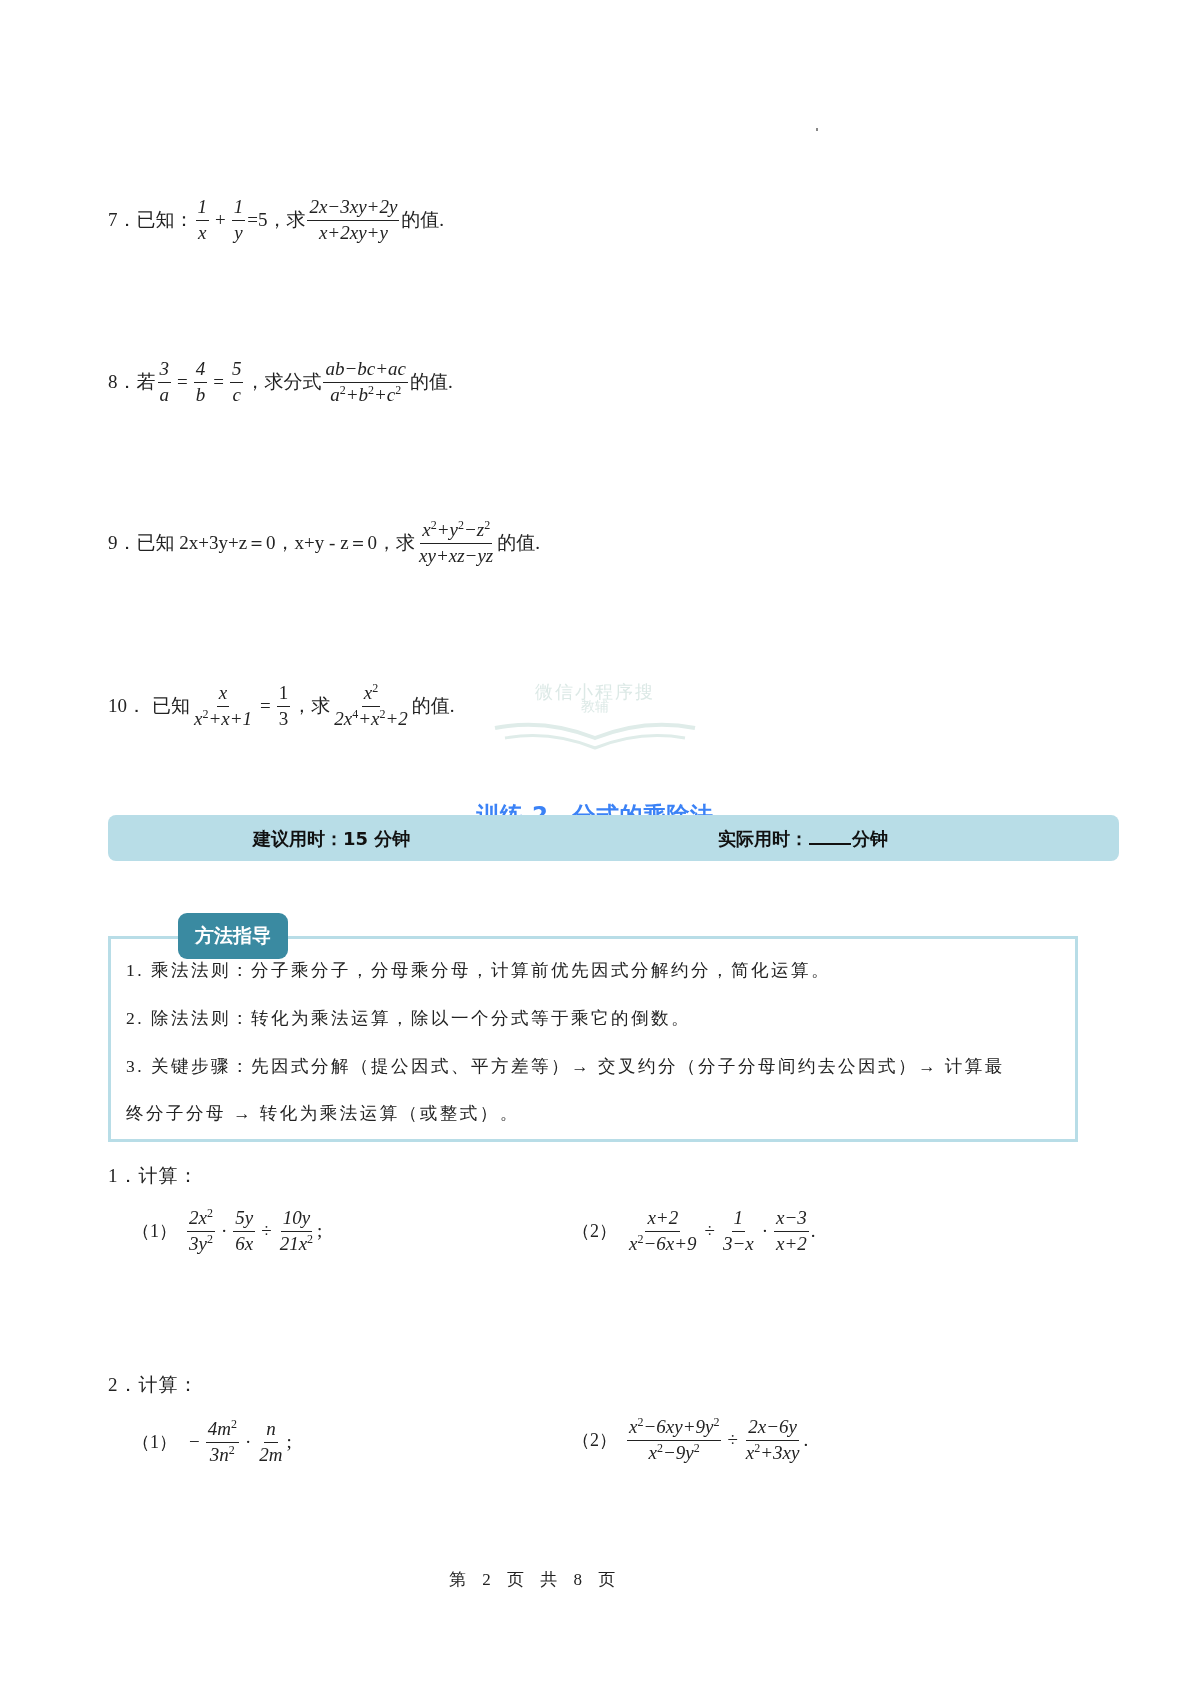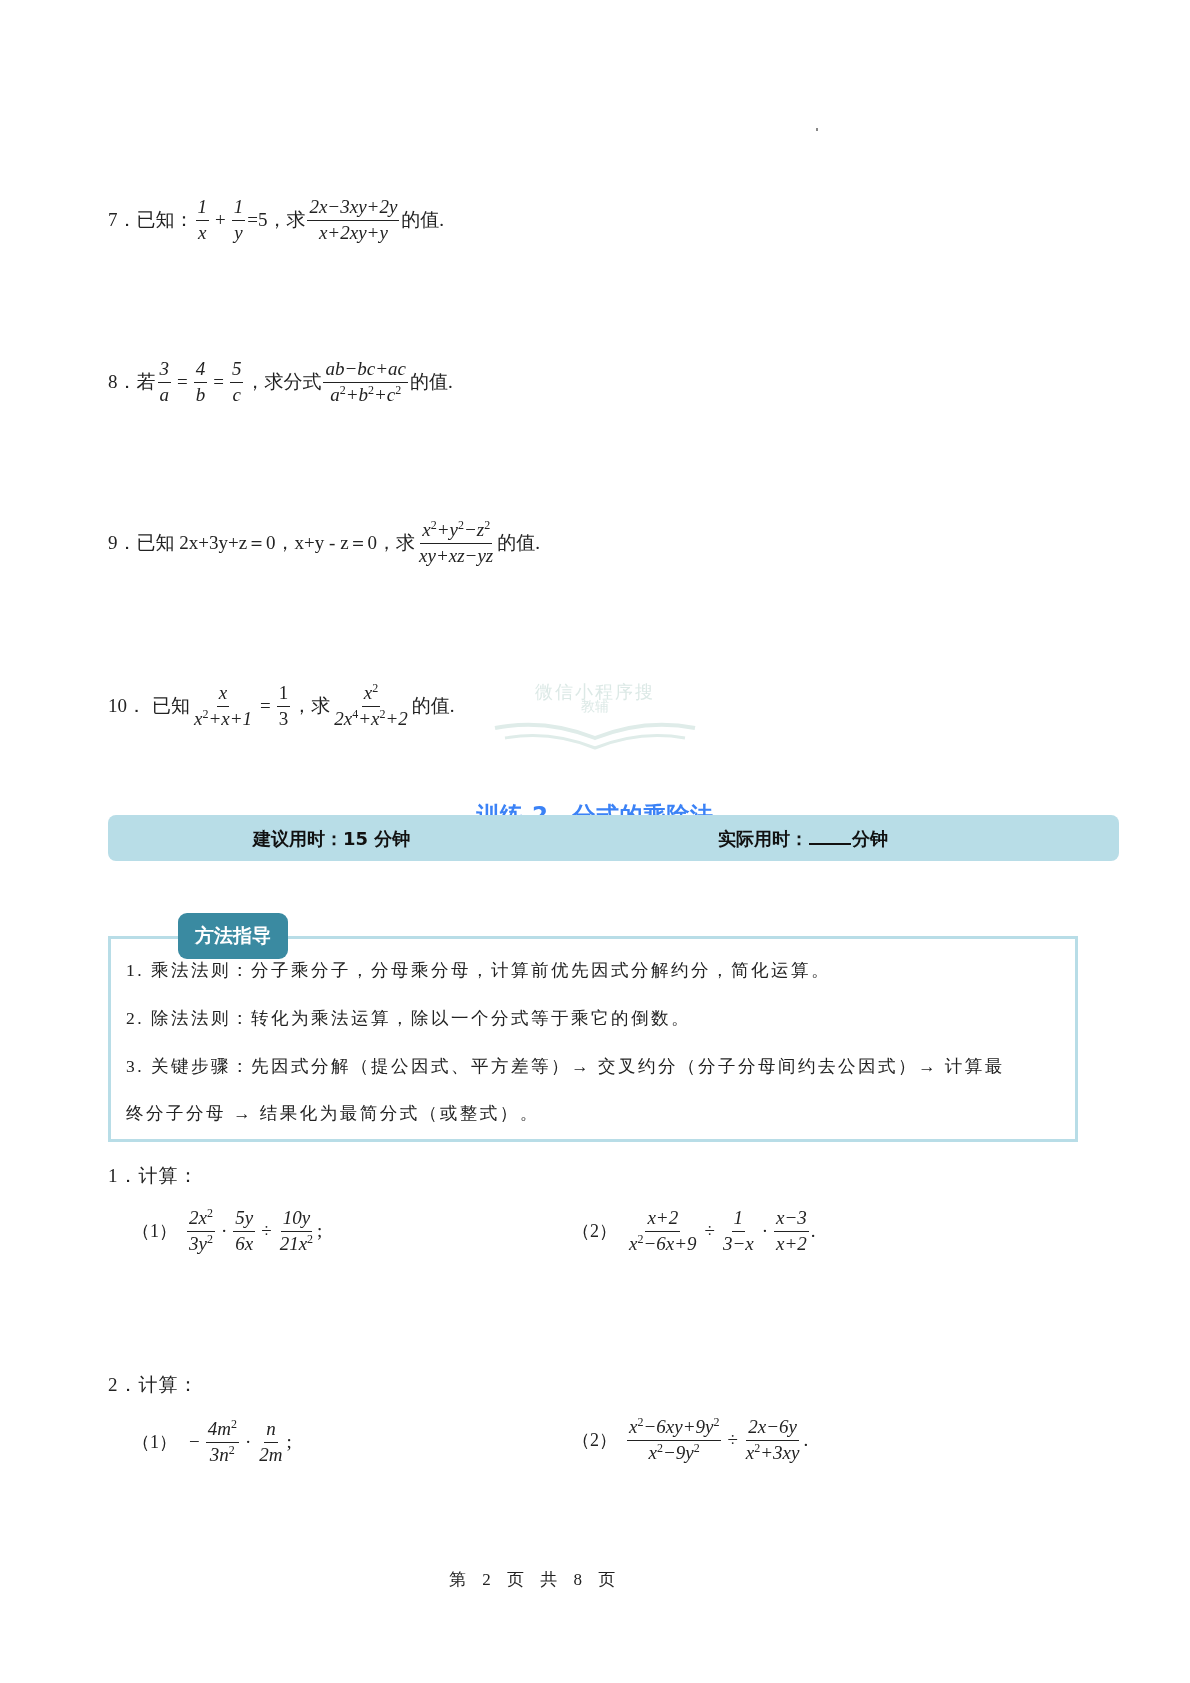--- a/index.html
+++ b/index.html
@@ -135,21 +135,21 @@
 <div class="abs time-band">
   <span class="tb-left">建议用时：15 分钟</span>
   <span class="tb-right"><span>实际用时：</span><span class="blank"></span><span>分钟</span></span>
 </div>
 
 <div class="abs method-box"></div>
 <div class="abs method-tab">方法指导</div>
 <div class="abs method-line" style="top:958px;">1. 乘法法则：分子乘分子，分母乘分母，计算前优先因式分解约分，简化运算。</div>
 <div class="abs method-line" style="top:1006px;">2. 除法法则：转化为乘法运算，除以一个分式等于乘它的倒数。</div>
 <div class="abs method-line" style="top:1054px;">3. 关键步骤：先因式分解（提公因式、平方差等）→ 交叉约分（分子分母间约去公因式）→ 计算最</div>
-<div class="abs method-line" style="top:1101px;">终分子分母 → 结果化为最简分式（或整式）。</div>
+<div class="abs method-line" style="top:1101px;">终分子分母 → 转化为乘法运算（或整式）。</div>
 
 <div class="abs q-head txt" style="left:108px; top:1163px;">1．计算：</div>
 
 <div class="abs line" style="left:132px; top:1207px;">
   <span class="part-label txt">（1）</span>
   <span class="frac">
     <span class="num"><span>2x</span><sup>2</sup></span>
     <span class="den"><span>3y</span><sup>2</sup></span>
   </span>
   <span class="op">·</span>

